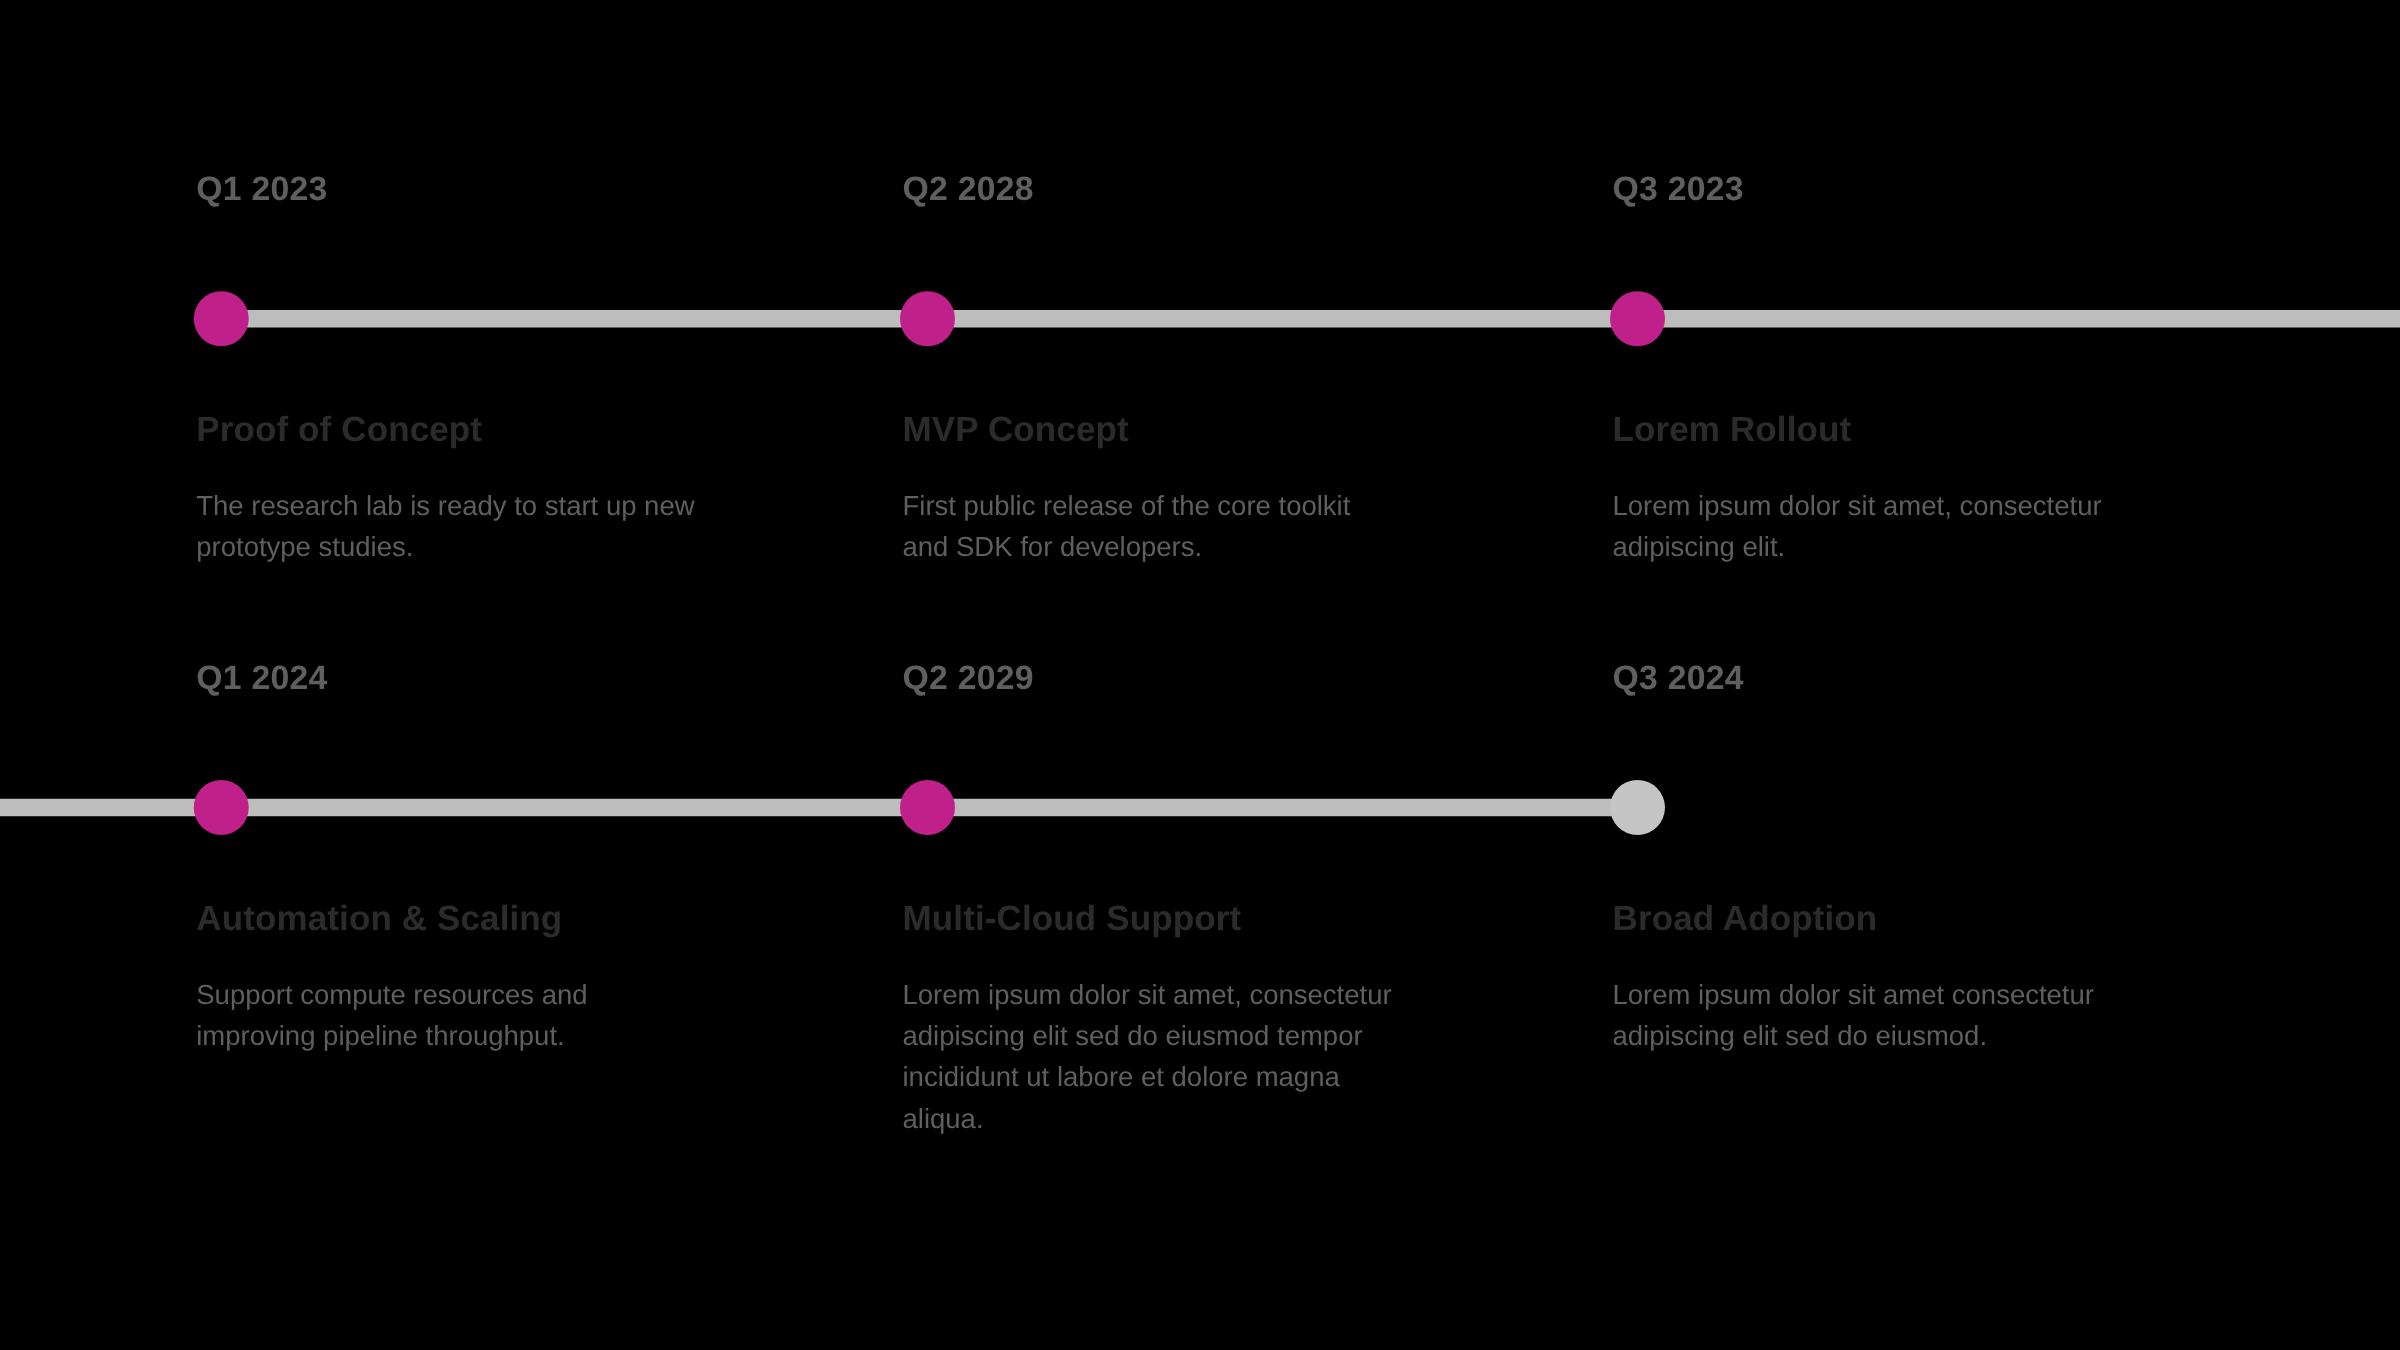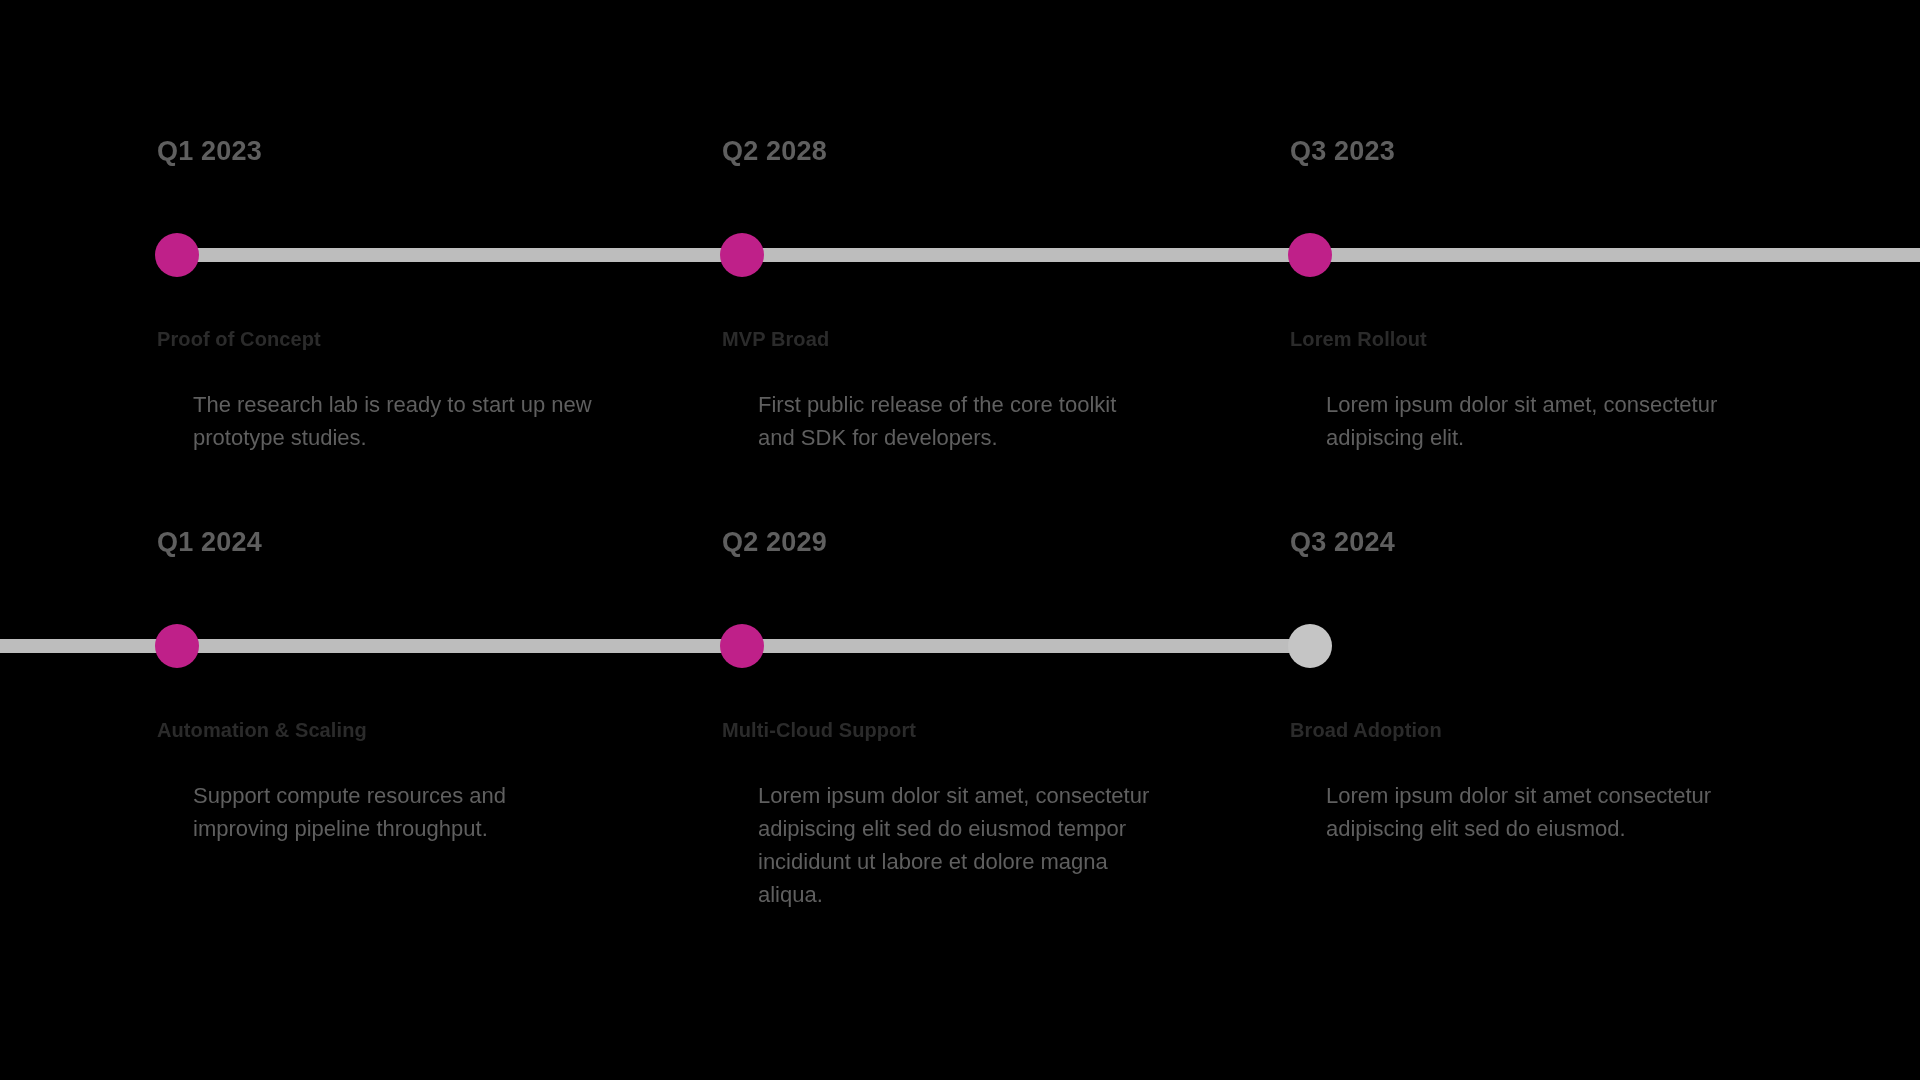--- a/index.html
+++ b/index.html
@@ -81,37 +81,36 @@
     font-weight: 700;
     letter-spacing: 0.2px;
     color: #5f5f5f;
     white-space: nowrap;
   }
 
   .node-title {
     position: absolute;
     top: 228px;
     left: 2px;
-    font-size: 20px;
+    font-size: 28px;
     font-weight: 700;
     letter-spacing: 0.1px;
     color: #2b2b2b;
     white-space: nowrap;
   }
 
   .node-body {
     position: absolute;
     top: 288px;
     left: 2px;
     width: 400px;
     font-size: 22px;
     line-height: 33px;
     font-weight: 400;
     color: #5f5f5f;
-    margin-left: 36px;
   }
 
   
   .col-1 { left: 155px; }
   .col-2 { left: 720px; }
   .col-3 { left: 1288px; }
 </style>
 </head>
 <body>
 
@@ -124,21 +123,21 @@
     <div class="node col-1">
       <div class="node-date">Q1 2023</div>
       <div class="node-dot"></div>
       <div class="node-title">Proof of Concept</div>
       <div class="node-body">The research lab is ready to start up new prototype studies.</div>
     </div>
 
     <div class="node col-2">
       <div class="node-date">Q2 2028</div>
       <div class="node-dot"></div>
-      <div class="node-title">MVP Broad</div>
+      <div class="node-title">MVP Concept</div>
       <div class="node-body">First public release of the core toolkit and SDK for developers.</div>
     </div>
 
     <div class="node col-3">
       <div class="node-date">Q3 2023</div>
       <div class="node-dot"></div>
       <div class="node-title">Lorem Rollout</div>
       <div class="node-body">Lorem ipsum dolor sit amet, consectetur adipiscing elit.</div>
     </div>
 

